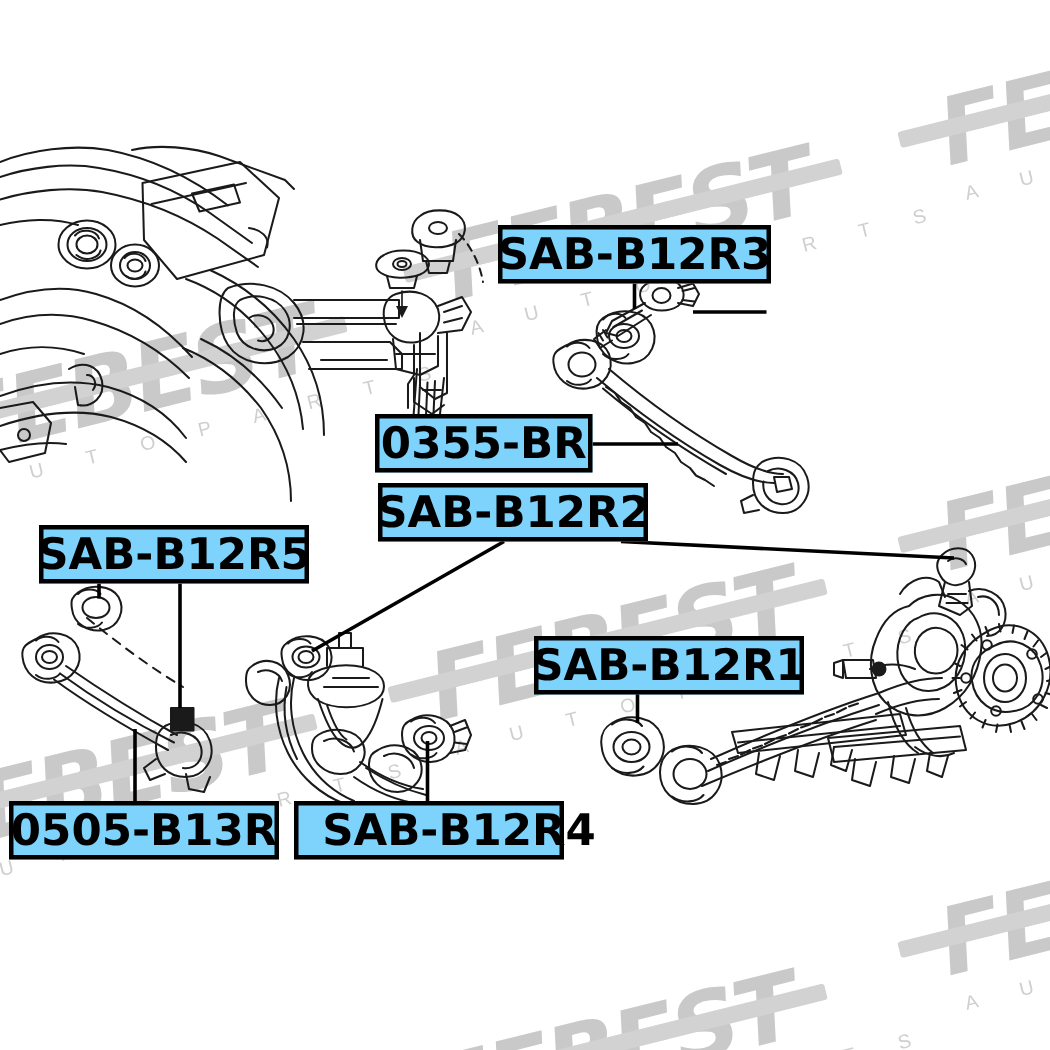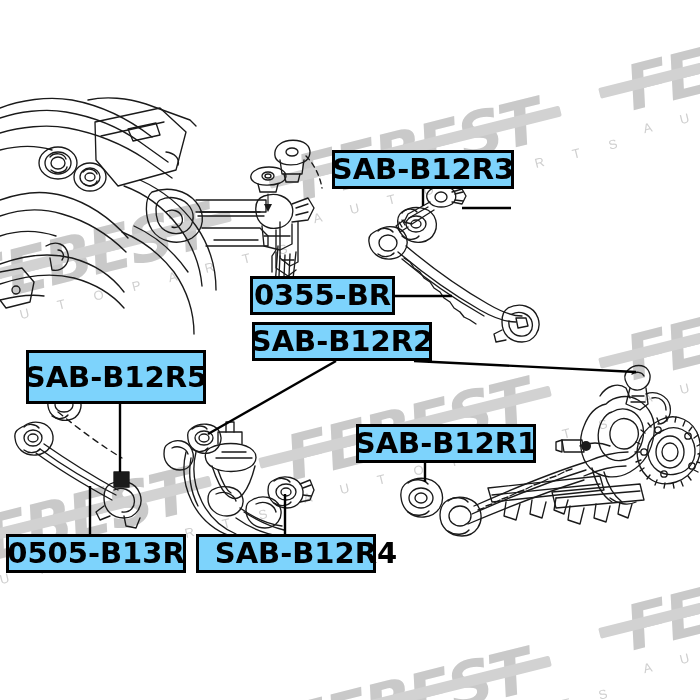--- a/index.html
+++ b/index.html
@@ -371,21 +371,21 @@
 
 
   <div class="lbl lbl-lg" style="left:250px;top:276px;width:145px;height:39px;">
     <span>0355-BR</span>
   </div>
 
   <div class="lbl lbl-lg" style="left:252px;top:322px;width:180px;height:39px;">
     <span>SAB-B12R2</span>
   </div>
 
-  <div class="lbl lbl-lg" style="left:26px;top:350px;width:180px;height:54px;">
+  <div class="lbl lbl-lg" style="left:26px;top:350px;width:180px;height:39px;">
     <span>SAB-B12R5</span>
   </div>
 
   <div class="lbl lbl-lg" style="left:356px;top:396px;width:180px;height:39px;margin-top:28px;">
     <span>SAB-B12R1</span>
   </div>
 
   <div class="lbl lbl-lg" style="left:6px;top:534px;width:180px;height:39px;">
     <span>0505-B13R</span>
   </div>

